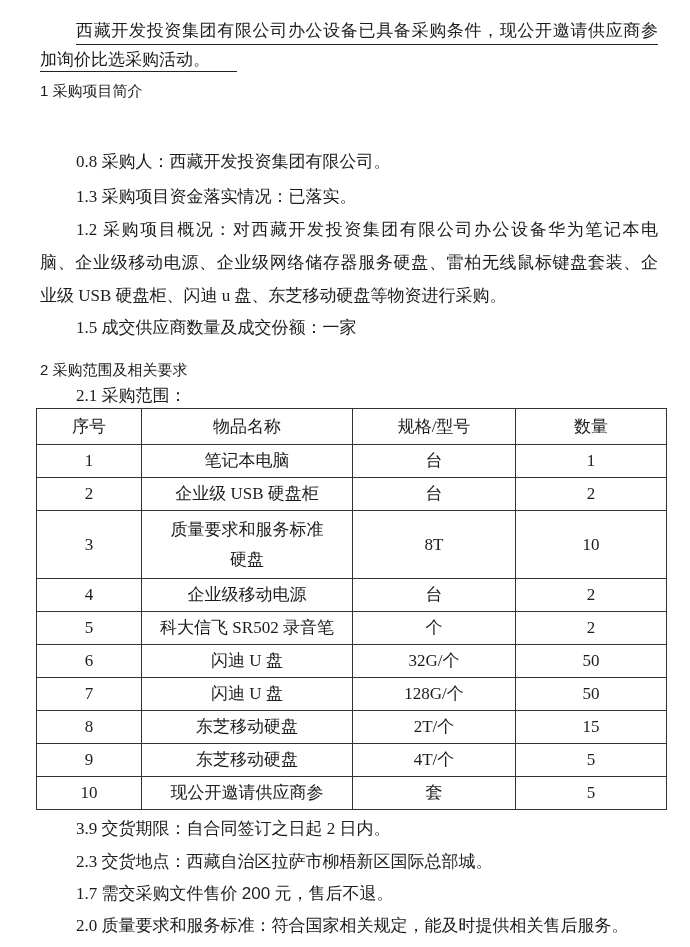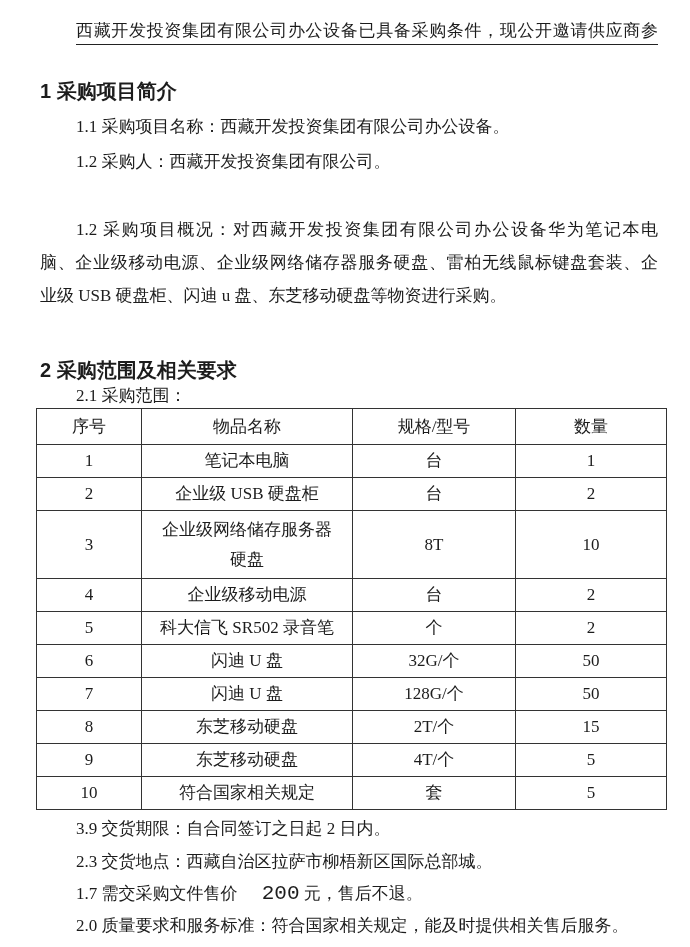--- a/index.html
+++ b/index.html
@@ -12,26 +12,25 @@
   .line{
     position:absolute;left:76px;right:32px;margin:0;
     font-size:17px;line-height:22px;white-space:nowrap;
   }
   .at-margin{left:40px;}
   .fill{text-align:justify;text-align-last:justify;}
   .u{border-bottom:1.5px solid #222;padding-bottom:2px;}
   .tail{padding-right:27px;}
   .h{
     font-family:"Liberation Sans","DejaVu Sans",sans-serif;
-    font-weight:700;font-size:20px;
+    font-weight:400;font-size:15px;
   }
   .num-alt{
-    font-family:Liberation Mono, monospace;
-    font-size:21px;
-    margin-left:20px;
+    font-family:Liberation Sans, sans-serif;
+    font-size:17px;
   }
   table.tbl{
     position:absolute;left:36px;top:408px;width:630px;
     border-collapse:collapse;table-layout:fixed;
     font-size:17px;
   }
   .tbl th,.tbl td{
     border:1px solid #333;text-align:center;vertical-align:middle;
     font-weight:normal;padding:0 4px;line-height:30px;white-space:pre-line;
     overflow:hidden;
@@ -39,27 +38,29 @@
   .tbl tr{height:33px;}
   .tbl tr.hdr{height:36px;}
   .tbl tr.tall{height:68px;}
 </style>
 </head>
 <body>
 
 <div class="page">
 
   <div class="line fill u" style="top:20px">西藏开发投资集团有限公司办公设备已具备采购条件，现公开邀请供应商参</div>
+  <div class="line at-margin" style="top:49px"><span class="u tail">加询价比选采购活动。</span></div>
 
   <div class="line at-margin h" style="top:80px">1 采购项目简介</div>
-  <div class="line" style="top:116px">1.1 采购项目名称：西藏开发投资集团有限公司办公设备。</div>
-  <div class="line" style="top:151px">1.2 采购人：西藏开发投资集团有限公司。</div>
+  <div class="line" style="top:151px">0.8 采购人：西藏开发投资集团有限公司。</div>
+  <div class="line" style="top:186px">1.3 采购项目资金落实情况：已落实。</div>
   <div class="line fill" style="top:219px">1.2 采购项目概况：对西藏开发投资集团有限公司办公设备华为笔记本电</div>
   <div class="line at-margin fill" style="top:252px">脑、企业级移动电源、企业级网络储存器服务硬盘、雷柏无线鼠标键盘套装、企</div>
   <div class="line at-margin" style="top:285px">业级 USB 硬盘柜、闪迪 u 盘、东芝移动硬盘等物资进行采购。</div>
+  <div class="line" style="top:317px">1.5 成交供应商数量及成交份额：一家</div>
 
   <div class="line at-margin h" style="top:359px">2 采购范围及相关要求</div>
   <div class="line" style="top:385px">2.1 采购范围：</div>
 
   <table class="tbl">
     <colgroup>
       <col style="width:105px">
         <col style="width:211px">
         <col style="width:163px">
         <col style="width:151px">
@@ -78,21 +79,21 @@
       <td>1</td>
     </tr>
     <tr>
       <td>2</td>
       <td>企业级 USB 硬盘柜</td>
       <td>台</td>
       <td>2</td>
     </tr>
     <tr class="tall">
       <td>3</td>
-      <td>企业级网络储存服务器
+      <td>质量要求和服务标准
 硬盘</td>
       <td>8T</td>
       <td>10</td>
     </tr>
     <tr>
       <td>4</td>
       <td>企业级移动电源</td>
       <td>台</td>
       <td>2</td>
     </tr>
@@ -121,21 +122,21 @@
       <td>15</td>
     </tr>
     <tr>
       <td>9</td>
       <td>东芝移动硬盘</td>
       <td>4T/个</td>
       <td>5</td>
     </tr>
     <tr>
       <td>10</td>
-      <td>符合国家相关规定</td>
+      <td>现公开邀请供应商参</td>
       <td>套</td>
       <td>5</td>
     </tr>
   </tbody>
     </table>
 
   <div class="line" style="top:818px">3.9 交货期限：自合同签订之日起 2 日内。</div>
   <div class="line" style="top:851px">2.3 交货地点：西藏自治区拉萨市柳梧新区国际总部城。</div>
   <div class="line" style="top:883px"><span>1.7 需交采购文件售价 </span><span class="num-alt">200</span><span> 元，售后不退。</span></div>
   <div class="line" style="top:915px">2.0 质量要求和服务标准：符合国家相关规定，能及时提供相关售后服务。</div>

